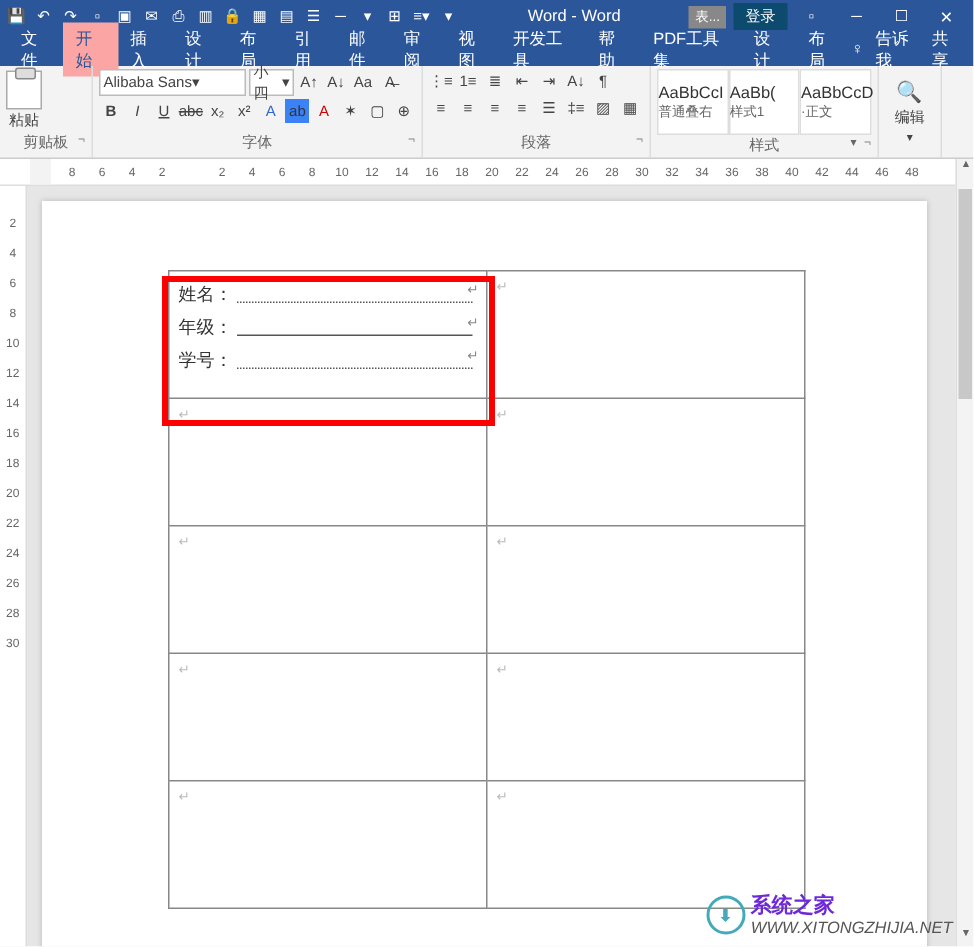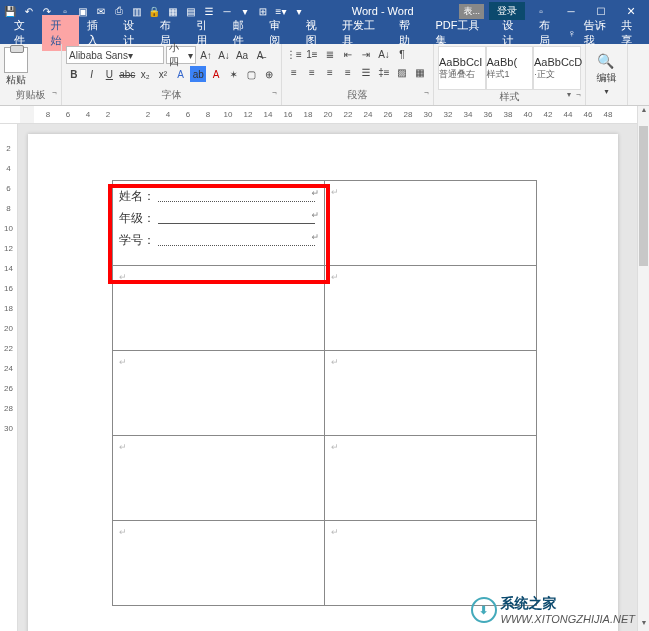--- a/index.html
+++ b/index.html
@@ -85,21 +85,21 @@
 .underline::after { content: "↵"; position: absolute; right: -4px; top: -2px; font-size: 9px; color: #888; }
 
 
 .vscroll { position: absolute; right: 0; top: 106px; width: 12px; bottom: 0; background: #f3f3f3; border-left: 1px solid #ddd; }
 .vscroll .thumb { position: absolute; top: 20px; left: 1px; width: 9px; height: 140px; background: #c8c8c8; }
 .vscroll .arrow { position: absolute; width: 12px; height: 12px; font-size: 7px; text-align: center; color: #666; }
 
 
 .watermark { position: absolute; right: 14px; bottom: 6px; display: flex; align-items: center; gap: 4px; font-size: 11px; color: #555; font-style: italic; }
 .watermark .logo { width: 26px; height: 26px; border: 2px solid #4ab; border-radius: 50%; display: flex; align-items: center; justify-content: center; color: #4ab; font-style: normal; font-weight: bold; }
-.watermark .cn { font-style: normal; font-weight: bold; font-size: 14px; color: #0c4a6e; }
+.watermark .cn { font-style: normal; font-weight: bold; font-size: 14px; color: #6d28d9; }
 </style>
 </head>
 <body>
 
 <div class="titlebar">
   <div class="qat">
     <span>💾</span>
     <span>↶</span>
     <span>↷</span>
     <span>▫</span>

